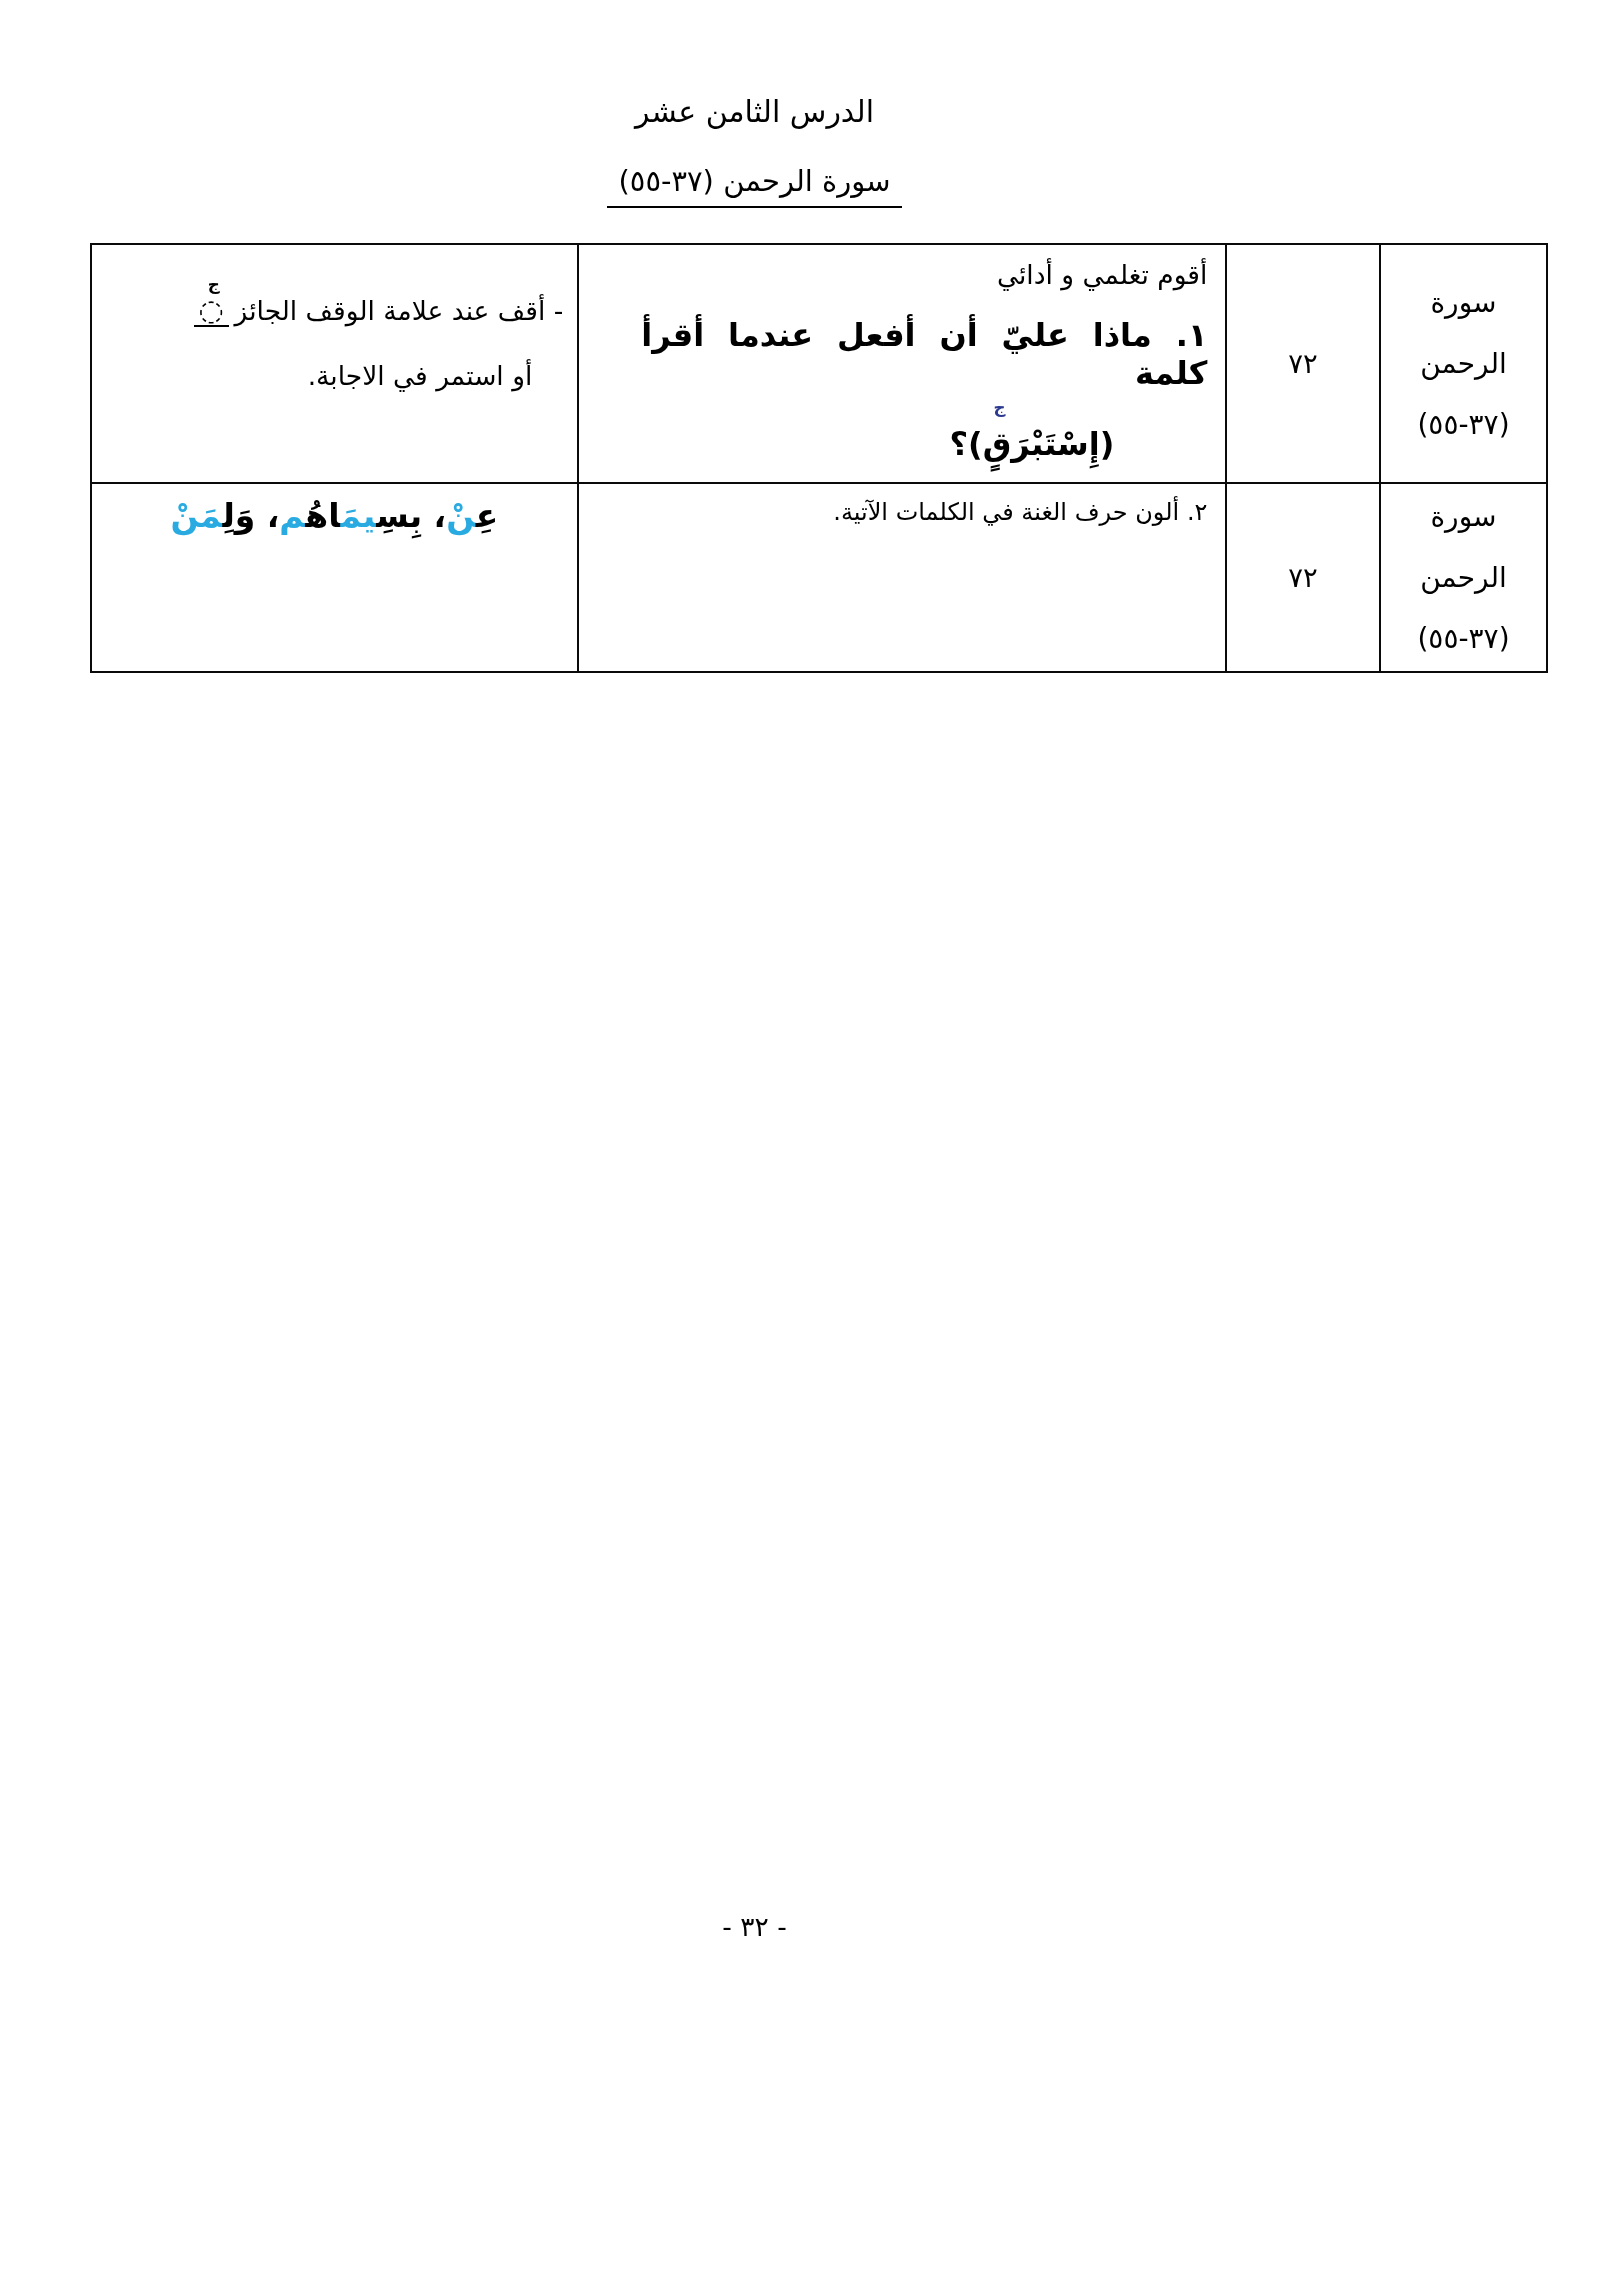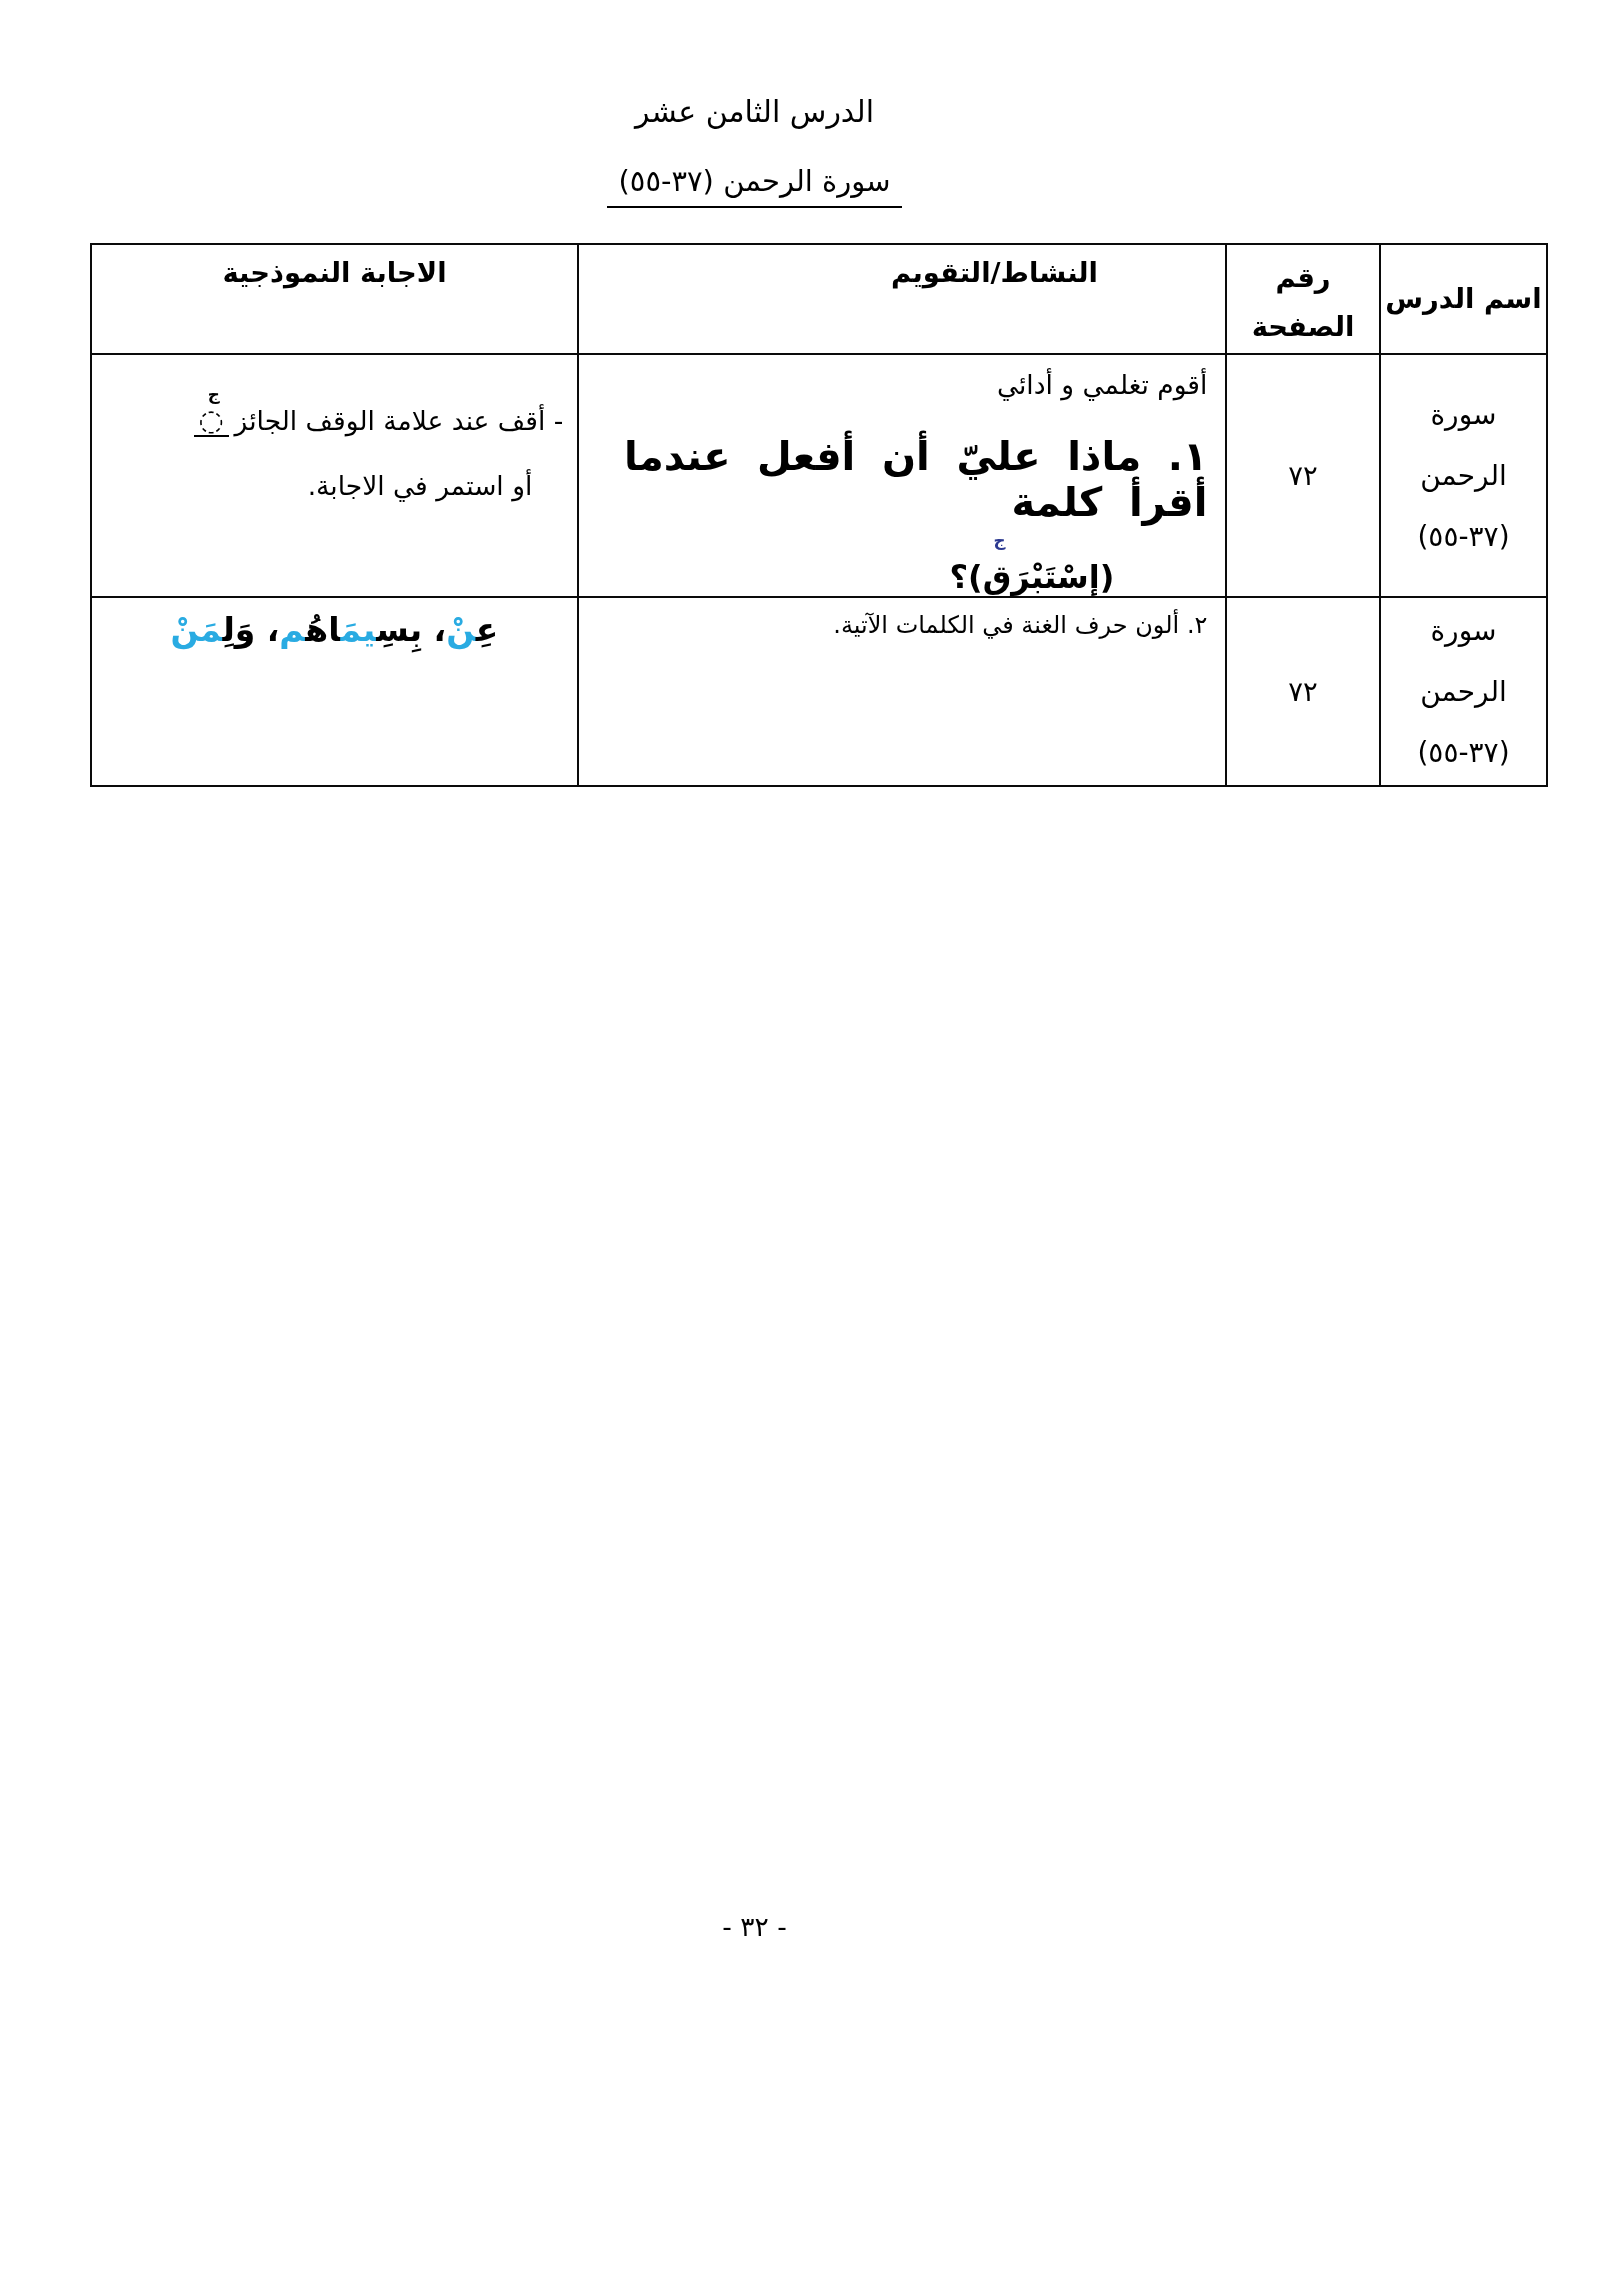--- a/index.html
+++ b/index.html
@@ -21,21 +21,21 @@
   td.hdr{font-weight:bold;font-size:27.4px;vertical-align:top;padding-top:11.8px;text-align:center}
   td#h-lesson{vertical-align:middle;padding-top:0}
   td#h-page{line-height:49px;padding-top:7.8px}
   td#h-activity{text-align:right;padding-left:0;padding-right:127px}
 
   td.lesson-cell{text-align:center;font-size:28px;line-height:61px;vertical-align:middle}
   td.page-cell{text-align:center;font-size:27.4px;vertical-align:middle}
 
   td.activity-r1{vertical-align:top;padding:13.7px 17.6px 0 17.6px}
   .act-line1{font-size:26.5px}
-  .act-line2{font-size:40px;font-weight:bold;margin-top:33px;word-spacing:12.7px}
+  .act-line2{font-size:32px;font-weight:bold;margin-top:26px;word-spacing:12.7px}
   .act-line3{font-size:32px;font-weight:bold;margin-top:33px;margin-left:0;margin-right:93px}
 
   td.answer-r1{vertical-align:top;text-align:right;font-size:26.5px;line-height:65px;padding:33px 13.7px 0 9.8px}
   .ans1-line2{padding-right:31px}
 
   td.activity-r2{vertical-align:top;text-align:right;font-size:24px;padding:13.7px 17.6px 0 17.6px}
   td.answer-r2{vertical-align:top;text-align:center;font-size:33px;font-weight:bold;padding-top:6px;line-height:1.6}
 
   
   .waqf-sign{position:relative;display:inline-block;border-bottom:2.9px solid #000;padding:0 4.9px;margin:0 5.9px 0 0;line-height:1}
@@ -60,29 +60,20 @@
 <div class="center-band" id="subtitle"><span class="underlined">سورة الرحمن (٣٧-٥٥)</span></div>
 
 <table class="lessons">
   <colgroup>
     <col style="width:167px">
       <col style="width:154px">
       <col style="width:648px">
       <col style="width:487px">
   </colgroup>
   <tbody>
-      <tr style="height:110px">
-    <td class="hdr" id="h-lesson">اسم الدرس</td>
-    <td class="hdr" id="h-page">
-          <div>رقم</div>
-          <div>الصفحة</div>
-        </td>
-    <td class="hdr" id="h-activity">النشاط/التقويم</td>
-    <td class="hdr">الاجابة النموذجية</td>
-  </tr>
 
   <tr style="height:239px">
     <td class="lesson-cell">
       <div>سورة</div>
       <div>الرحمن</div>
       <div>(٣٧-٥٥)</div>
     </td>
     <td class="page-cell">٧٢</td>
     <td class="activity-r1">
       <div class="act-line1">أقوم تغلمي و أدائي</div>

